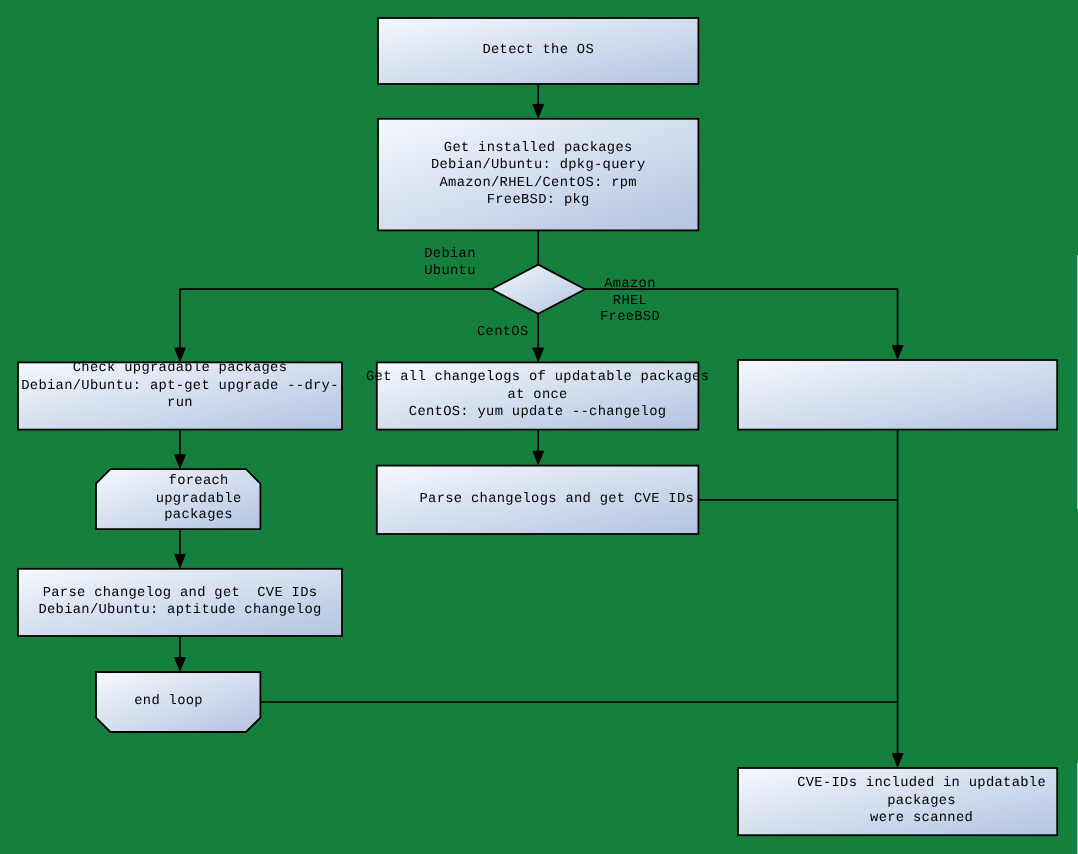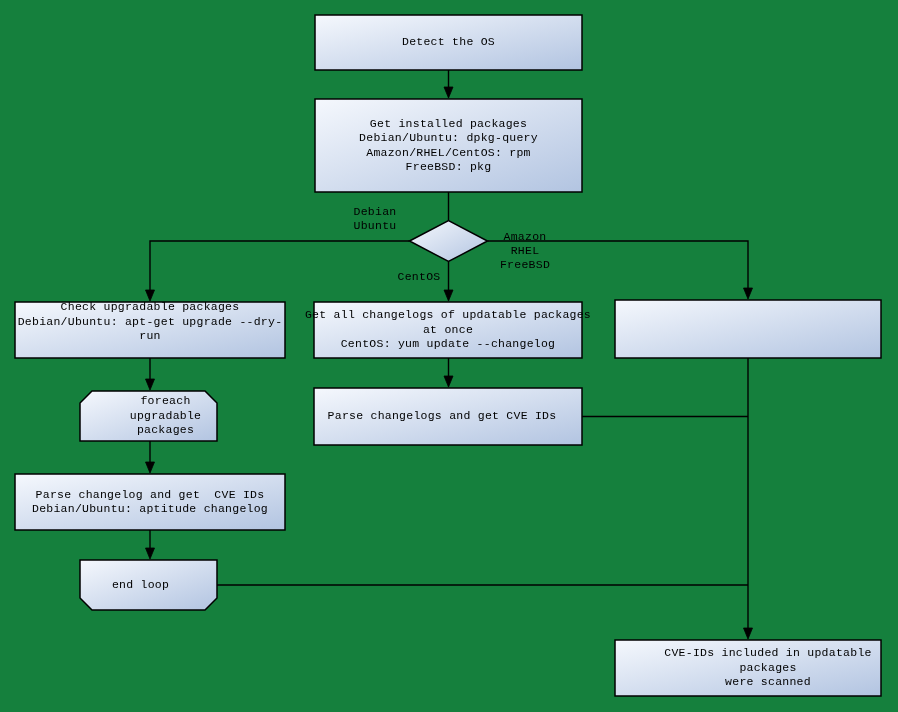--- a/index.html
+++ b/index.html
@@ -103,21 +103,21 @@
 upgradable  packages</div>
 
   <div class="node-label" style="left:15px;top:474px;width:270px;height:56px;">Parse changelog and get  CVE IDs
 Debian/Ubuntu: aptitude changelog</div>
 
   <div class="node-label" style="left:80px;top:560px;width:121px;height:50px;">end loop</div>
 
   <div class="node-label" style="left:304px;top:302px;width:288px;height:56px;">Get all changelogs of updatable packages at once
 CentOS: yum update --changelog</div>
 
-  <div class="node-label" style="left:308px;top:388px;width:268px;height:57px;">Parse changelogs and get CVE IDs</div>
+  <div class="node-label" style="left:330px;top:388px;width:268px;height:57px;">Parse changelogs and get CVE IDs</div>
 
 
   <div class="node-label" style="left:615px;top:640px;width:266px;height:56px;padding-left:20px;">CVE-IDs included in updatable packages
 were scanned</div>
 
   <div class="edge-label" style="left:345px;top:205px;width:60px;">Debian
 Ubuntu</div>
 
   <div class="edge-label" style="left:495px;top:194px;width:60px;margin-top:36px;">Amazon
 RHEL

